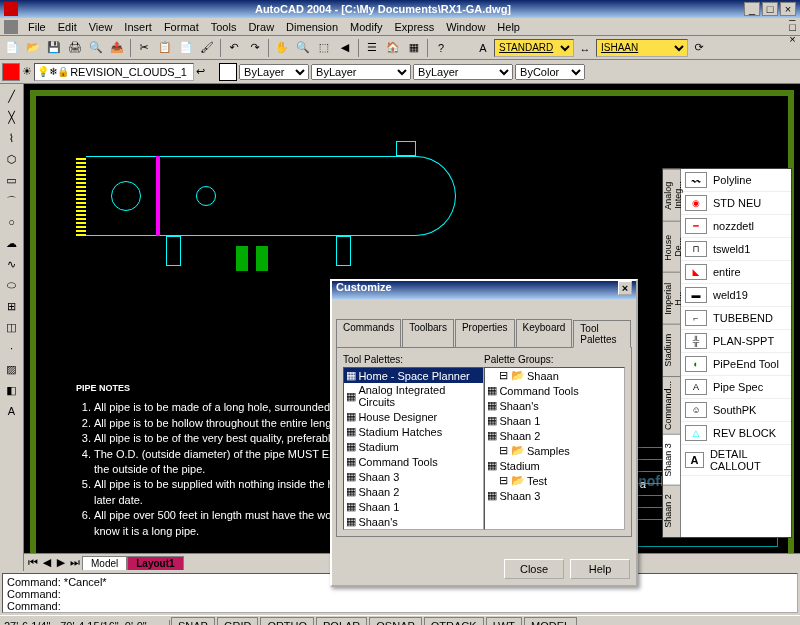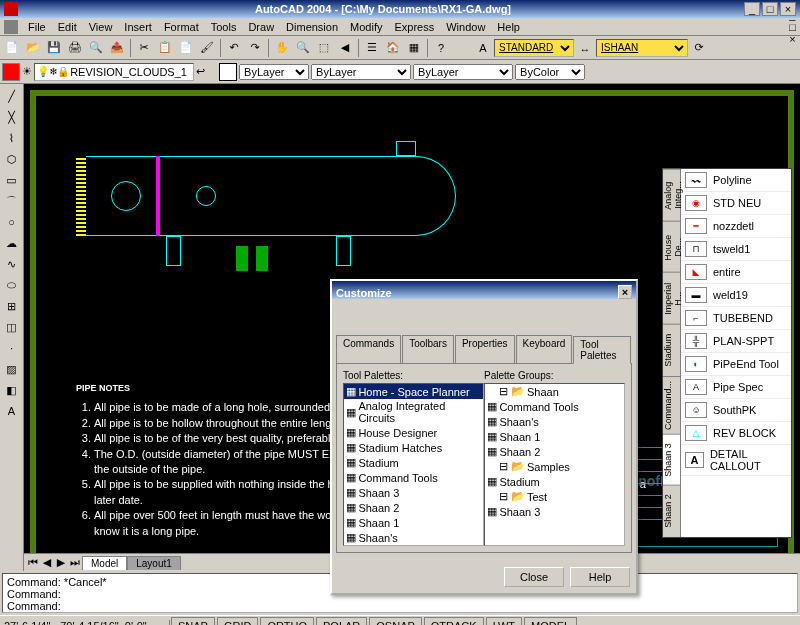--- a/index.html
+++ b/index.html
@@ -44,38 +44,38 @@
 .pipe-notes ol { padding-left: 18px; }
 
 .title-block { position: absolute; bottom: 12px; right: 10px; width: 170px; height: 100px; border: 1px solid cyan; opacity: 0.6; }
 .title-block .row { border-bottom: 1px solid cyan; height: 12px; }
 
 .watermark { position:absolute; bottom:70px; right:100px; color:#5599bb; font-size:14px; opacity:0.6; font-weight:bold;}
 
 .model-tabs { position: absolute; bottom: 0; left: 0; height: 18px; background: #d4d0c8; display: flex; align-items: center; padding: 0 2px; gap: 0; width: 100%; border-top:1px solid #808080;}
 .model-tabs .nav { width: 14px; text-align: center; }
 .model-tabs .tab { padding: 1px 8px; background: #fff; border: 1px solid #808080; border-bottom: none; font-size: 10px; }
-.model-tabs .tab.inactive { background: #a3a3a3; }
+.model-tabs .tab.inactive { background: #be185d; font-weight: bold; }
 
 .palette { position: absolute; top: 84px; right: 8px; width: 130px; height: 370px; background: #d4d0c8; border: 1px solid #404040; display: flex; }
 .palette-tabs { width: 18px; background: #d4d0c8; display: flex; flex-direction: column; border-right: 1px solid #808080; }
 .palette-tab { flex: 1; writing-mode: vertical-rl; transform: rotate(180deg); text-align: center; font-size: 9px; padding: 4px 0; border-bottom: 1px solid #808080; cursor: default; }
 .palette-tab.active { background: #fff; }
 .palette-body { flex: 1; background: #fff; overflow-y: auto; }
 .palette-item { display: flex; align-items: center; padding: 3px 4px; gap: 6px; border-bottom: 1px solid #eee; font-size: 10px; }
 .palette-item .pic { width: 22px; height: 16px; border: 1px solid #888; display:flex; align-items:center; justify-content:center; font-size:9px; }
 
 .dialog { position: absolute; top: 195px; left: 330px; width: 308px; background: #d4d0c8; border: 2px outset #fff; box-shadow: 2px 2px 4px rgba(0,0,0,0.4); }
-.dialog .dlg-title { background: linear-gradient(#0a246a, #a6caf0); color: #fff; height: 18px; display: flex; align-items: flex-end; padding: 0 4px; font-weight: bold; }
+.dialog .dlg-title { background: linear-gradient(#0a246a, #a6caf0); color: #fff; height: 18px; display: flex; align-items: flex-start; padding: 0 4px; font-weight: bold; }
 .dialog .dlg-title .sp { flex:1; }
 .dialog .dlg-title .x { width:14px; height:14px; background:#d4d0c8; color:#000; text-align:center; line-height:12px; border:1px outset #fff;}
-.dialog .tabs { display: flex; padding: 20px 4px 0; margin-top: 16px; }
+.dialog .tabs { display: flex; padding: 20px 4px 0; }
 .dialog .tab { padding: 2px 6px; border: 1px solid #808080; border-bottom: none; background: #d4d0c8; font-size: 10px; margin-right: 1px; }
 .dialog .tab.active { background: #d4d0c8; border-bottom: 1px solid #d4d0c8; position: relative; top: 1px; }
-.dialog .body { border: 1px solid #808080; margin: 0 4px 8px; padding: 6px; background: #d4d0c8; display: flex; height: 190px; }
+.dialog .body { border: 1px solid #808080; margin: 0 4px 16px; padding: 6px; background: #d4d0c8; display: flex; height: 190px; }
 .dialog .col { flex: 1; display: flex; flex-direction: column; }
 .dialog .lbl { font-size: 10px; margin-bottom: 2px; }
 .dialog .listbox { flex: 1; background: #fff; border: 1px inset #aaa; overflow: auto; font-size: 10px; }
 .dialog .listbox .item { padding: 1px 2px; display: flex; align-items: center; gap: 2px; }
 .dialog .listbox .item.sel { background: #0a246a; color: #fff; }
 .dialog .listbox .folder { color: #000; padding-left: 14px; }
 .dialog .tree-indent { padding-left: 28px; }
 .dialog .footer { display: flex; justify-content: flex-end; gap: 6px; padding: 6px; }
 .dialog .footer button { width: 60px; height: 20px; border: 1px outset #fff; background: #d4d0c8; }
 .dialog .cur-row { padding: 2px 6px 6px; font-size:10px; display:flex; gap:30px;}

